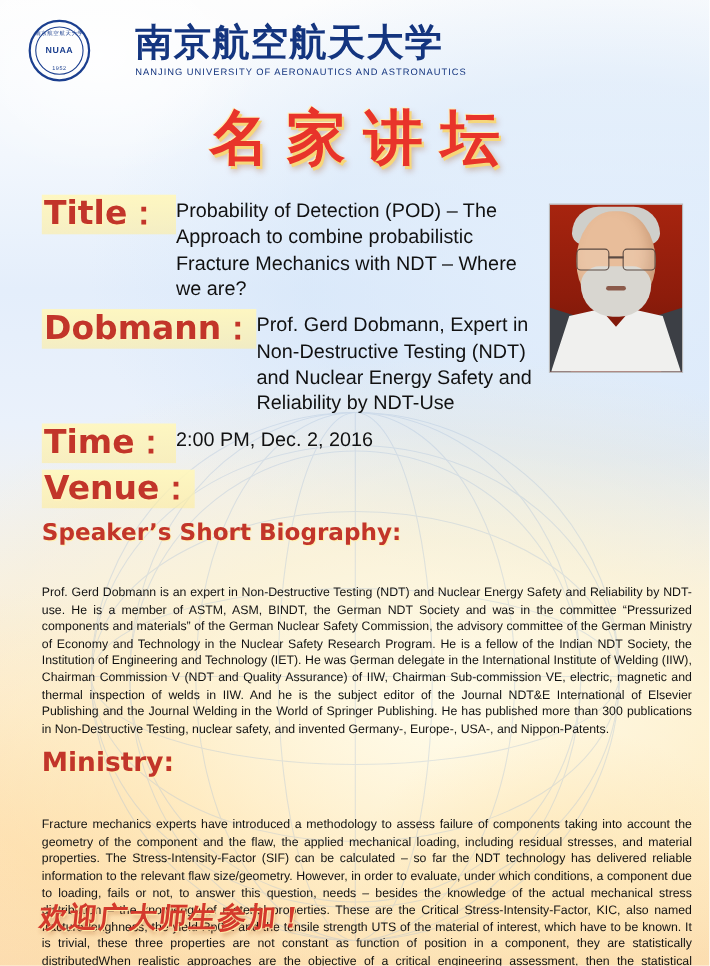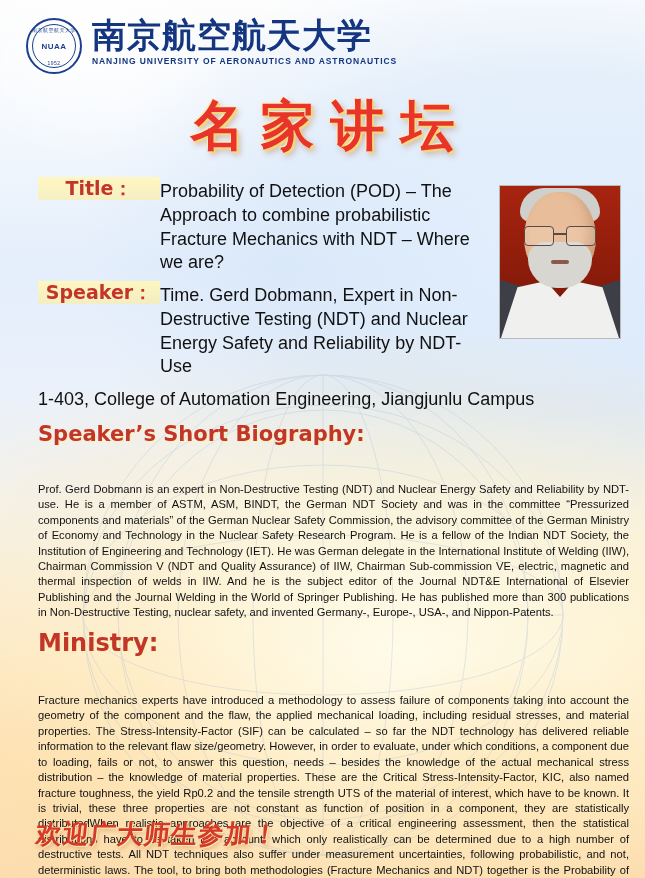--- a/index.html
+++ b/index.html
@@ -48,21 +48,23 @@
   }
   .glow-br {
     right: -40px; bottom: -40px; width: 360px; height: 260px;
     background: radial-gradient(ellipse at center, rgba(255,226,170,0.55), rgba(255,255,255,0) 70%);
   }
 
   
   .logo-row {
     position: relative;
     display: flex;
+    align-items: center;
     padding: 18px 0 0 26px;
+    gap: 31px;
   }
   .seal {
     width: 56px;
     height: 56px;
     border-radius: 50%;
     border: 2px solid #1b3f8f;
     box-sizing: border-box;
     position: relative;
     flex: 0 0 auto;
     margin-right: 10px;
@@ -109,21 +111,21 @@
     color: #14357f;
     letter-spacing: 1px;
     white-space: nowrap;
   }
   .uni-en {
     margin-top: 5px;
     font-size: 8.5px;
     color: #14357f;
     letter-spacing: 0.9px;
     white-space: nowrap;
-    font-weight: bold;
+    font-weight: normal;
   }
 
   
   .banner {
     text-align: center;
     margin-top: 16px;
     position: relative;
   }
   .banner-cn {
     display: inline-block;
@@ -145,30 +147,29 @@
     margin: 14px 0 0 0;
     padding: 0 22px 0 38px;
   }
   .info-row {
     display: flex;
     align-items: flex-start;
     margin-bottom: 6px;
   }
   .info-label {
     font-family: "DejaVu Sans", sans-serif;
-    font-size: 19px;
+    font-size: 30px;
     font-weight: bold;
     color: #c2352a;
     background: linear-gradient(180deg, rgba(255,247,190,0.95), rgba(255,236,150,0.55));
     text-shadow: 1px 1px 0 #fff2bb;
     flex: 0 0 118px;
     white-space: nowrap;
     line-height: 1.12;
     padding: 1px 2px;
-    text-align: center;
   }
   .info-value {
     font-size: 18px;
     color: #111;
     line-height: 1.32;
     padding-top: 3px;
     flex: 1 1 auto;
   }
   .row-title .info-value { padding-right: 135px; }
   .row-speaker .info-value { padding-right: 135px; }
@@ -375,27 +376,31 @@
         <div class="lens r"></div>
       </div>
     </div>
 
     <div class="info-row row-title">
       <div class="info-label">Title：</div>
       <div class="info-value">Probability of Detection (POD) – The Approach to combine probabilistic Fracture Mechanics with NDT – Where we are?</div>
     </div>
 
     <div class="info-row row-speaker">
-      <div class="info-label">Speaker：</div>
-      <div class="info-value">Time. Gerd Dobmann, Expert in Non-Destructive Testing (NDT) and Nuclear Energy Safety and Reliability by NDT-Use</div>
-    </div>
-
+      <div class="info-label">Dobmann：</div>
+      <div class="info-value">Prof. Gerd Dobmann, Expert in Non-Destructive Testing (NDT) and Nuclear Energy Safety and Reliability by NDT-Use</div>
+    </div>
+
+    <div class="info-row row-time">
+      <div class="info-label">Time：</div>
+      <div class="info-value">2:00 PM, Dec. 2, 2016</div>
+    </div>
 
     <div class="info-row row-venue">
-      <div class="info-value">1-403, College of Automation Engineering, Jiangjunlu Campus</div>
+      <div class="info-label">Venue：</div>
     </div>
   </div>
 
   <div class="section">
     <div class="section-head">Speaker’s Short Biography:</div>
     <div class="body-text">Prof. Gerd Dobmann is an expert in Non-Destructive Testing (NDT) and Nuclear Energy Safety and Reliability by NDT-use. He is a member of ASTM, ASM, BINDT, the German NDT Society and was in the committee “Pressurized components and materials” of the German Nuclear Safety Commission, the advisory committee of the German Ministry of Economy and Technology in the Nuclear Safety Research Program. He is a fellow of the Indian NDT Society, the Institution of Engineering and Technology (IET). He was German delegate in the International Institute of Welding (IIW), Chairman Commission V (NDT and Quality Assurance) of IIW, Chairman Sub-commission VE, electric, magnetic and thermal inspection of welds in IIW. And he is the subject editor of the Journal NDT&amp;E International of Elsevier Publishing and the Journal Welding in the World of Springer Publishing. He has published more than 300 publications in Non-Destructive Testing, nuclear safety, and invented Germany-, Europe-, USA-, and Nippon-Patents.</div>
   </div>
 
   <div class="section">
     <div class="section-head abstract">Ministry:</div>

